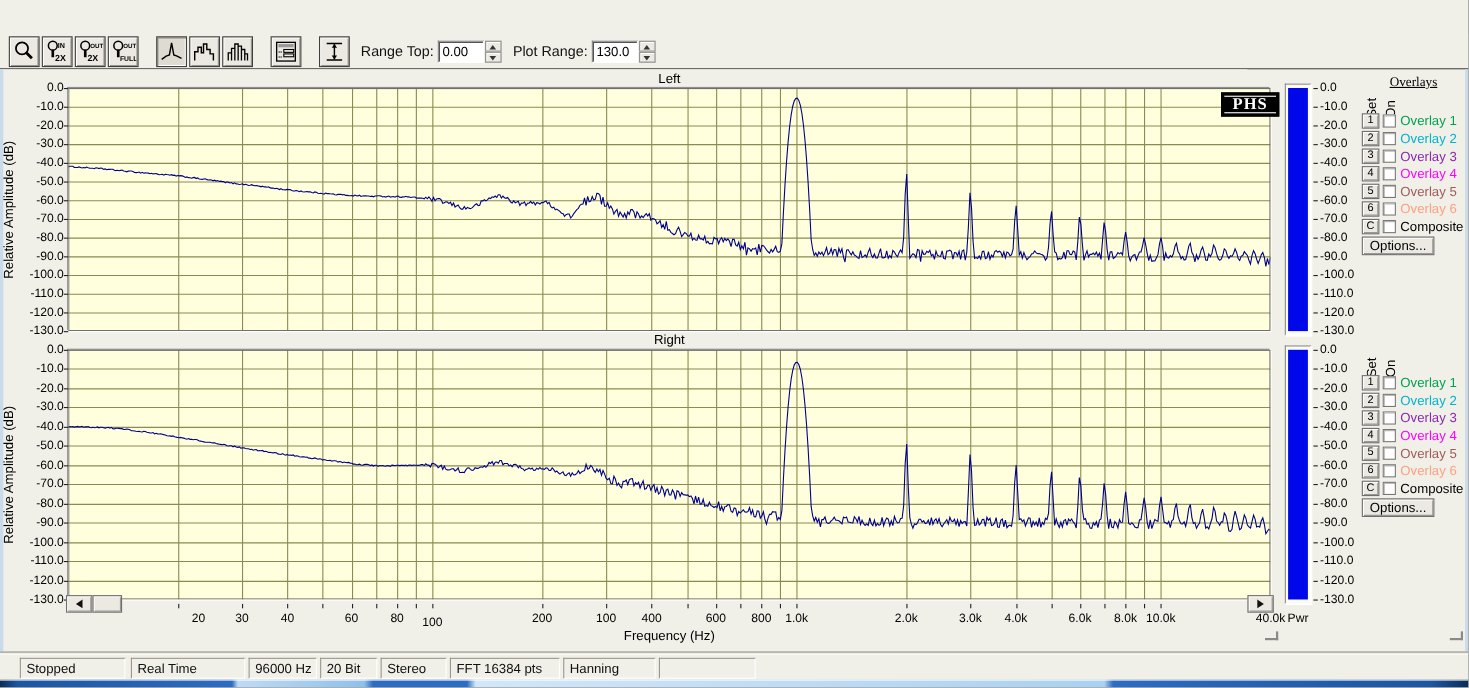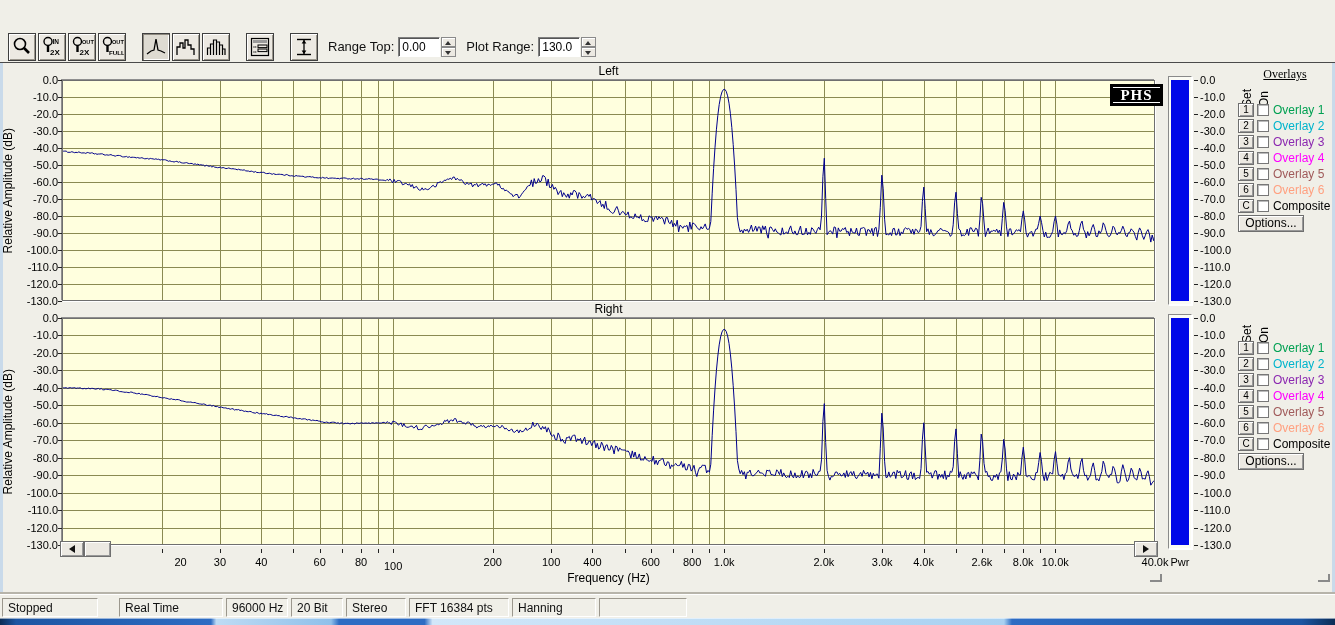--- a/index.html
+++ b/index.html
@@ -457,39 +457,39 @@
       <div class="xtick" style="left: 368.109px; top: 497px; width: 50px;">100</div>
       <div class="xtick" style="left: 467.782px; top: 493px; width: 50px;">200</div>
       <div class="xtick" style="left: 526.088px; top: 493px; width: 50px;">100</div>
       <div class="xtick" style="left: 567.456px; top: 493px; width: 50px;">400</div>
       <div class="xtick" style="left: 625.761px; top: 493px; width: 50px;">600</div>
       <div class="xtick" style="left: 667.13px; top: 493px; width: 50px;">800</div>
       <div class="xtick" style="left: 699.218px; top: 493px; width: 50px;">1.0k</div>
       <div class="xtick" style="left: 798.891px; top: 493px; width: 50px;">2.0k</div>
       <div class="xtick" style="left: 857.197px; top: 493px; width: 50px;">3.0k</div>
       <div class="xtick" style="left: 898.565px; top: 493px; width: 50px;">4.0k</div>
-      <div class="xtick" style="left: 956.87px; top: 493px; width: 50px;">2.6k</div>
+      <div class="xtick" style="left: 956.87px; top: 493px; width: 50px;">6.0k</div>
       <div class="xtick" style="left: 998.239px; top: 493px; width: 50px;">8.0k</div>
       <div class="xtick" style="left: 1030.33px; top: 493px; width: 50px;">10.0k</div>
       <div class="xtick" style="left: 1130px; top: 493px; width: 50px;">40.0k</div>
       <div class="xtick" style="left: 1160px; top: 493px; width: 40px;">Pwr</div>
       <div class="xaxis-title" style="left: 62px; top: 508px; width: 1093px;">Frequency (Hz)</div>
       <div class="scroll-btn" style="left: 60px; top: 478px;">
         <div class="tri-l"></div>
       </div>
       <div class="scroll-box" style="left: 84px; top: 478px;"></div>
       <div class="scroll-btn" style="left: 1134px; top: 478px;">
         <div class="tri-r"></div>
       </div>
       <div class="grip" style="left: 1150px; top: 511px;"></div>
       <div class="grip" style="left: 1318px; top: 511px;"></div>
     </div>
 
   <div class="statusbar" id="statusbar">
-      <div class="scell" style="left: 2px; width: 96px;">Stopped</div>
+      <div class="scell" style="left: 18px; width: 96px;">Stopped</div>
       <div class="scell" style="left: 119px; width: 104px;">Real Time</div>
       <div class="scell" style="left: 226px; width: 62px;">96000 Hz</div>
       <div class="scell" style="left: 291px; width: 52px;">20 Bit</div>
       <div class="scell" style="left: 346px; width: 60px;">Stereo</div>
       <div class="scell" style="left: 409px; width: 100px;">FFT 16384 pts</div>
       <div class="scell" style="left: 512px; width: 84px;">Hanning</div>
       <div class="scell" style="left: 599px; width: 88px;"></div>
     </div>
 
   <div class="taskbar"></div>

